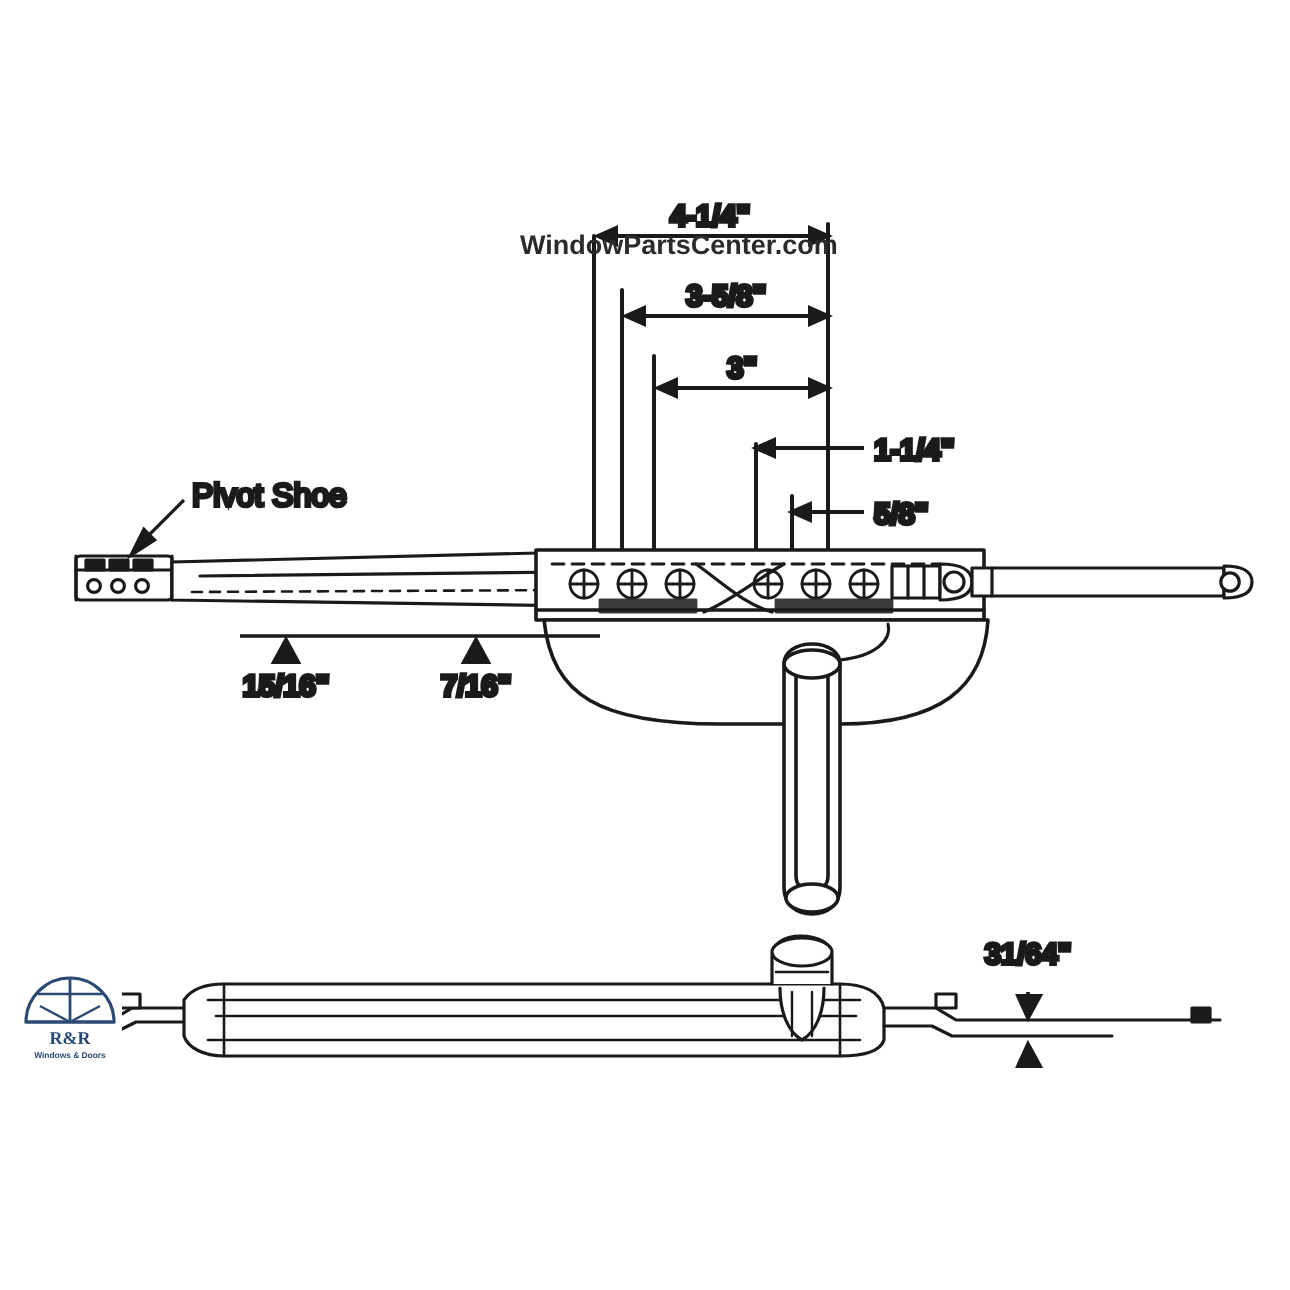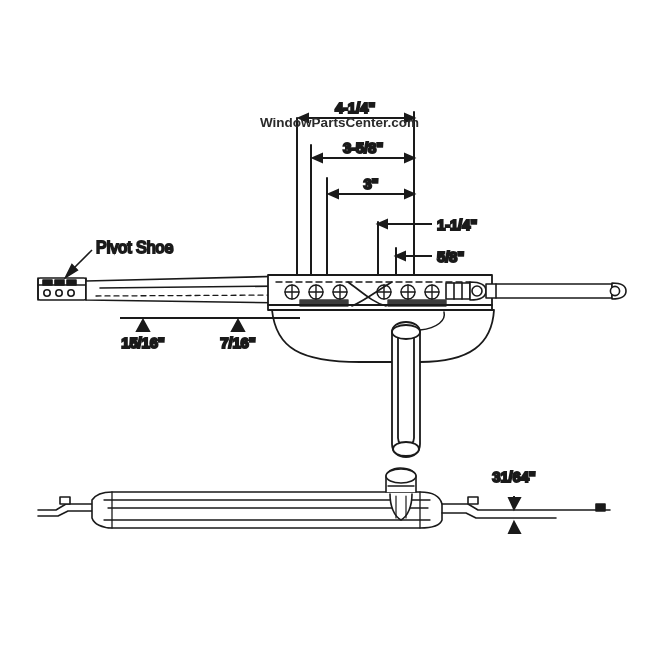--- a/index.html
+++ b/index.html
@@ -218,20 +218,35 @@
     <g stroke="#1a1a1a" stroke-width="1.9" fill="#1a1a1a">
       <line x1="514" y1="496" x2="514" y2="508"></line>
       <path d="M514 509 L509 498 L520 498 Z"></path>
       <line x1="514" y1="525" x2="514" y2="533"></line>
       <path d="M514 522 L509 533 L520 533 Z"></path>
       <text class="dimtext" x="514" y="482" text-anchor="middle">31/64"</text>
     </g>
   </svg>
   </div>
 
+  <div class="abs" style="left:9px;top:485px;">
+    <svg width="52" height="46" viewBox="0 0 52 46">
+      <rect x="0" y="0" width="52" height="46" fill="#ffffff"></rect>
+      <g>
+        <path d="M4 26 A22 22 0 0 1 48 26 Z" fill="none" stroke="#2a4a73" stroke-width="1.6"></path>
+        <line x1="26" y1="4" x2="26" y2="26" stroke="#2a4a73" stroke-width="1.4"></line>
+        <line x1="4" y1="26" x2="48" y2="26" stroke="#2a4a73" stroke-width="1.6"></line>
+        <line x1="10" y1="12" x2="42" y2="12" stroke="#2a4a73" stroke-width="1.2"></line>
+        <line x1="11" y1="18" x2="26" y2="26" stroke="#2a4a73" stroke-width="1.2"></line>
+        <line x1="41" y1="18" x2="26" y2="26" stroke="#2a4a73" stroke-width="1.2"></line>
+      </g>
+      <text class="rr-main" x="26" y="37" text-anchor="middle">R&amp;R</text>
+      <text class="rr-sub" x="26" y="44" text-anchor="middle">Windows &amp; Doors</text>
+    </svg>
+  </div>
 
   <div class="abs" style="left:15px;top:0;text-align:right;">
     <svg width="645" height="645" viewBox="0 0 645 645">
       <text class="wmtext" x="245" y="127">WindowPartsCenter.com</text>
     </svg>
   </div>
 
 </div>
 
 </body></html>

